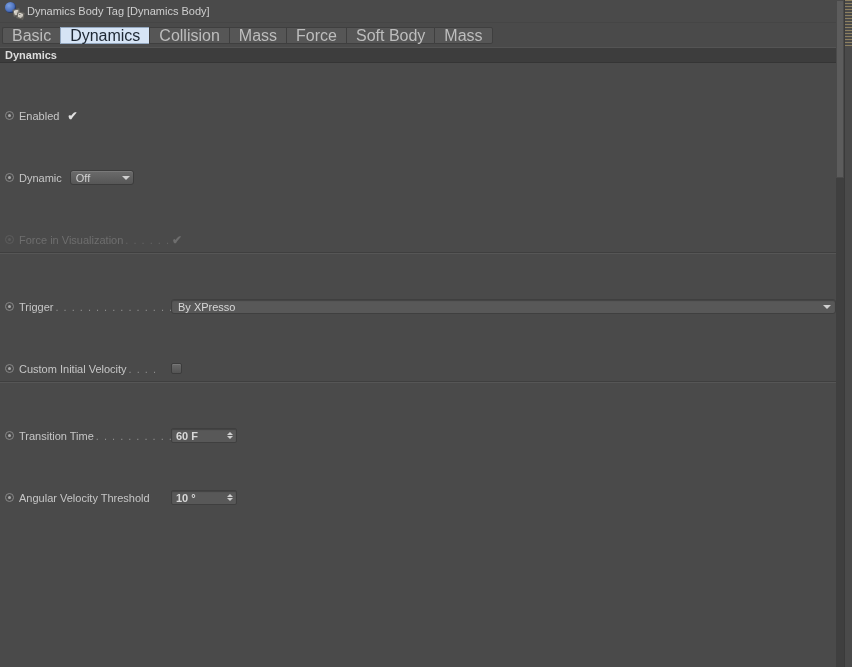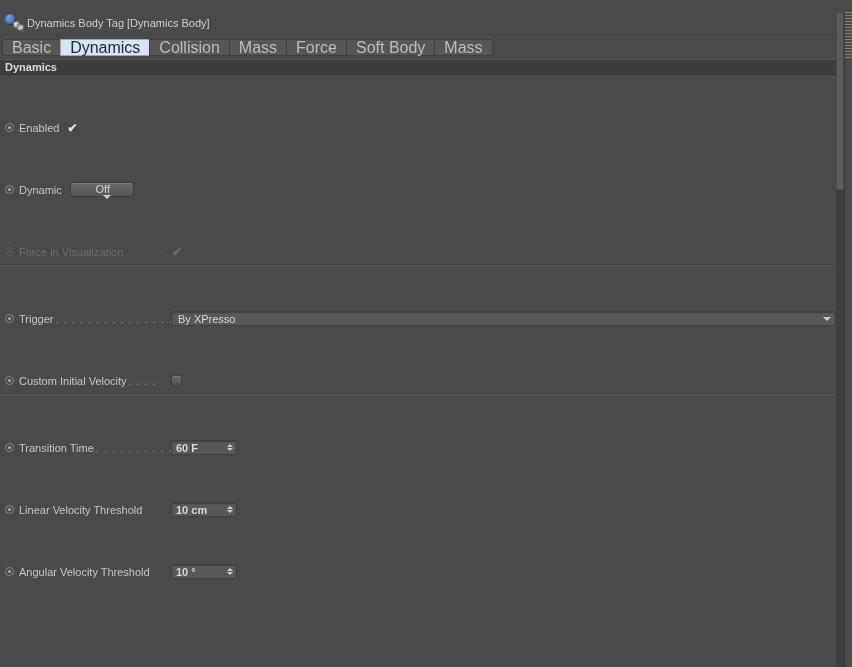--- a/index.html
+++ b/index.html
@@ -27,21 +27,20 @@
   }
 
   
   #titlebar {
     height: 22px;
     display: flex;
     align-items: center;
     padding-left: 4px;
     background: #4a4a4a;
     border-bottom: 1px solid #454545;
-    margin-top: 12px;
   }
   .tag-icon {
     width: 20px;
     height: 18px;
     position: relative;
     flex: 0 0 auto;
     margin-right: 3px;
   }
   .tag-icon .ball {
     position: absolute;
@@ -215,21 +214,20 @@
     align-items: center;
     height: 15px;
     background: linear-gradient(180deg,#6b6b6b,#565656);
     border: 1px solid #3c3c3c;
     border-radius: 3px;
     padding: 0 3px 0 5px;
     box-sizing: border-box;
     font-size: 11px;
     color: #d2d2d2;
     box-shadow: inset 0 1px 0 rgba(255,255,255,.10);
-    flex-direction: column;
   }
   .combo .caret {
     width: 0; height: 0;
     border-left: 4px solid transparent;
     border-right: 4px solid transparent;
     border-top: 4px solid #cfcfcf;
     margin-left: 8px;
   }
 
   
@@ -454,33 +452,20 @@
       <span class="numfield">
         <span class="val">60 F</span>
         <span class="spin">
             <i class="up"></i>
             <i class="down"></i>
           </span>
       </span>
     </div>
 
 
-    <div class="row">
-      <span class="anim-dot"></span>
-      <span class="labelcol">
-        <span class="lbl">Linear Velocity Threshold</span>
-      </span>
-      <span class="numfield">
-        <span class="val">10 cm</span>
-        <span class="spin">
-            <i class="up"></i>
-            <i class="down"></i>
-          </span>
-      </span>
-    </div>
 
     <div class="row">
       <span class="anim-dot"></span>
       <span class="labelcol">
         <span class="lbl">Angular Velocity Threshold</span>
       </span>
       <span class="numfield">
         <span class="val">10 °</span>
         <span class="spin">
             <i class="up"></i>

